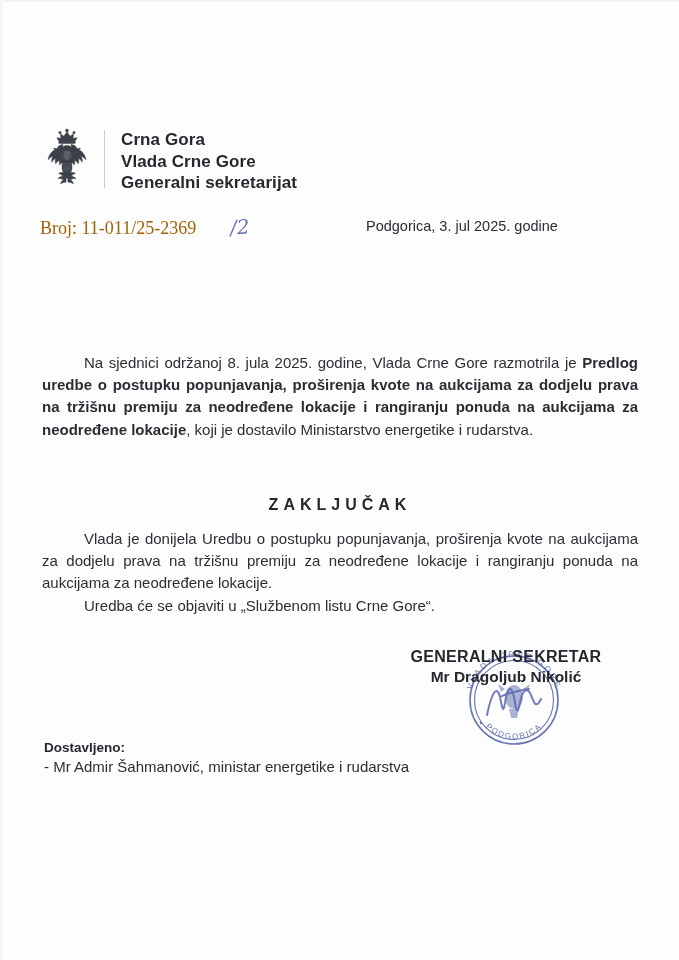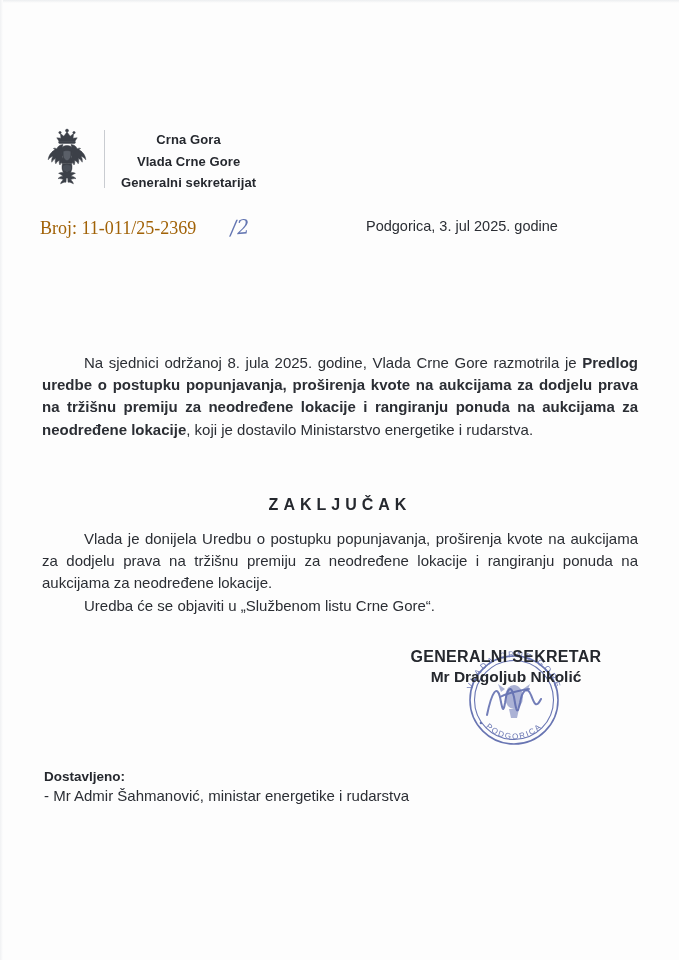--- a/index.html
+++ b/index.html
@@ -51,27 +51,26 @@
     margin-left: 8px;
     margin-right: 0px;
     height: 58px;
     margin-top: 2px;
   }
   .header-lines {
     margin-left: 16px;
     margin-top: 1px;
   }
   .header-lines div {
-    font-size: 13px;
+    font-size: 17px;
     font-weight: bold;
     line-height: 21.5px;
     letter-spacing: 0.1px;
     color: #25282e;
     white-space: nowrap;
-    text-align: center;
   }
 
   
   .ref-row {
     position: absolute;
     left: 40px;
     top: 218px;
     width: 600px;
   }
   .ref-number {
@@ -182,21 +181,20 @@
   
   .delivery {
     position: absolute;
     left: 44px;
     top: 740px;
   }
   .delivery-title {
     font-size: 13.5px;
     font-weight: bold;
     color: #25282e;
-    margin-top: 29px;
   }
   .delivery-item {
     font-size: 15px;
     margin-top: 3px;
     color: #2b2e34;
     white-space: nowrap;
   }
 </style>
 </head>
 <body>

